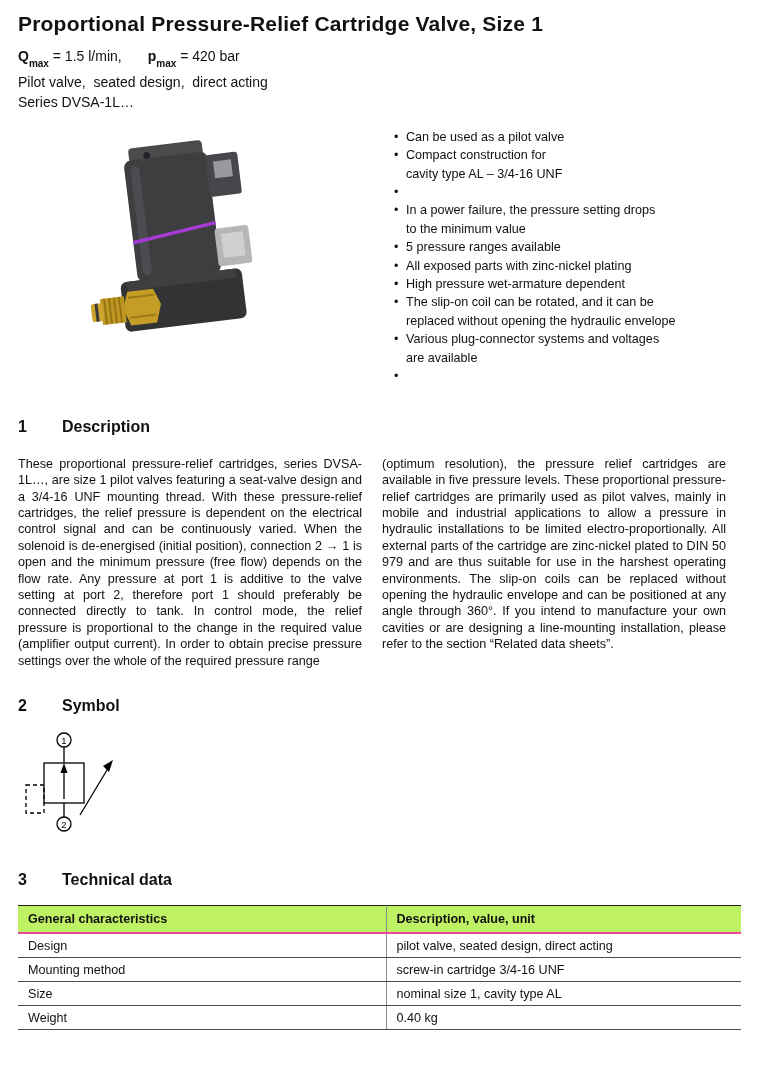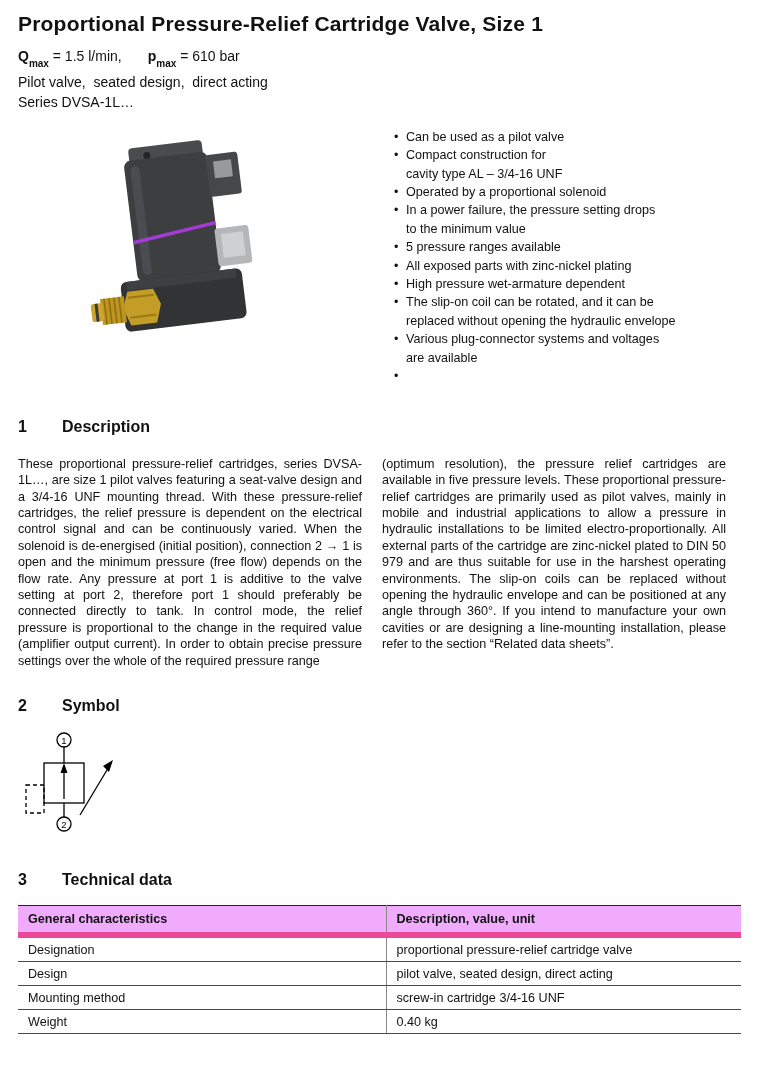--- a/index.html
+++ b/index.html
@@ -32,43 +32,43 @@
   .sec-num { width: 44px; }
 
   .cols { display: flex; gap: 20px; margin-top: 20px; }
   .col { width: 344px; font-size: 12.6px; line-height: 16.4px; text-align: justify; }
 
   .symbol-wrap { margin: 14px 0 0 2px; }
 
   table.tech { width: 723px; border-collapse: collapse; margin-top: 16px;
                border-top: 1px solid #222; border-bottom: 1px solid #222; }
   table.tech th {
-    background: #f0abfc; text-align: left; font-size: 12.6px; font-weight: bold;
-    padding: 6px 10px; border-bottom: 6px solid #ec4899;
+    background: #bef264; text-align: left; font-size: 12.6px; font-weight: bold;
+    padding: 6px 10px; border-bottom: 2px solid #ec4899;
   }
   table.tech td {
     font-size: 12.6px; padding: 4.5px 10px; border-bottom: 1px solid #4a4a4a;
     white-space: pre-wrap;
   }
   table.tech td:first-child, table.tech th:first-child { width: 368px; }
   table.tech td + td, table.tech th + th { border-left: 1px solid #8a8a8a; }
 
   .symline { stroke: #000; stroke-width: 1.3; fill: none; }
   .symfill { fill: #000; stroke: none; }
   .symtext { font-size: 9.5px; font-family: "Liberation Sans", sans-serif; fill: #000; }
 </style>
 </head>
 <body>
 
 <div class="page">
 
   <h1 class="title">Proportional Pressure-Relief Cartridge Valve, Size 1</h1>
 
   <div class="specs">
-    <b>Q</b><sub>max</sub><span> = 1.5 l/min,</span><span class="spec-gap"></span><b>p</b><sub>max</sub><span> = 610 bar</span>
+    <b>Q</b><sub>max</sub><span> = 1.5 l/min,</span><span class="spec-gap"></span><b>p</b><sub>max</sub><span> = 420 bar</span>
   </div>
   <div class="specline">Pilot valve,  seated design,  direct acting</div>
   <div class="specline">Series DVSA-1L…</div>
 
   <div class="hero">
     <div class="photo-wrap">
       <svg width="214" height="238" viewBox="0 0 214 238">
         <g transform="rotate(-7 107 115)">
           <rect x="58" y="12" width="74" height="18" rx="4" fill="#4a4b4d"></rect>
           <circle cx="76" cy="21" r="3.5" fill="#222326"></circle>
@@ -95,21 +95,20 @@
           <span class="blt">•</span>
           <span class="ftxt">Can be used as a pilot valve</span>
         </li>
       <li>
           <span class="blt">•</span>
           <span class="ftxt">Compact construction for
 cavity type AL – 3/4-16 UNF</span>
         </li>
       <li>
           <span class="blt">•</span>
-          <span class="ftxt">Operated by a proportional solenoid</span>
         </li>
       <li>
           <span class="blt">•</span>
           <span class="ftxt">In a power failure, the pressure setting drops
 to the minimum value</span>
         </li>
       <li>
           <span class="blt">•</span>
           <span class="ftxt">5 pressure ranges available</span>
         </li>
@@ -176,31 +175,31 @@
 
   <table class="tech">
     <thead>
       <tr>
         <th>General characteristics</th>
         <th>Description, value, unit</th>
       </tr>
     </thead>
     <tbody>
       <tr>
-        <td>Designation</td>
-        <td>proportional pressure-relief cartridge valve</td>
-      </tr>
-      <tr>
         <td>Design</td>
         <td>pilot valve, seated design, direct acting</td>
       </tr>
       <tr>
         <td>Mounting method</td>
         <td>screw-in cartridge 3/4-16 UNF</td>
       </tr>
       <tr>
+        <td>Size</td>
+        <td>nominal size 1, cavity type AL</td>
+      </tr>
+      <tr>
         <td>Weight</td>
         <td>0.40 kg</td>
       </tr>
     </tbody>
   </table>
 
 </div>
 
 </body></html>

